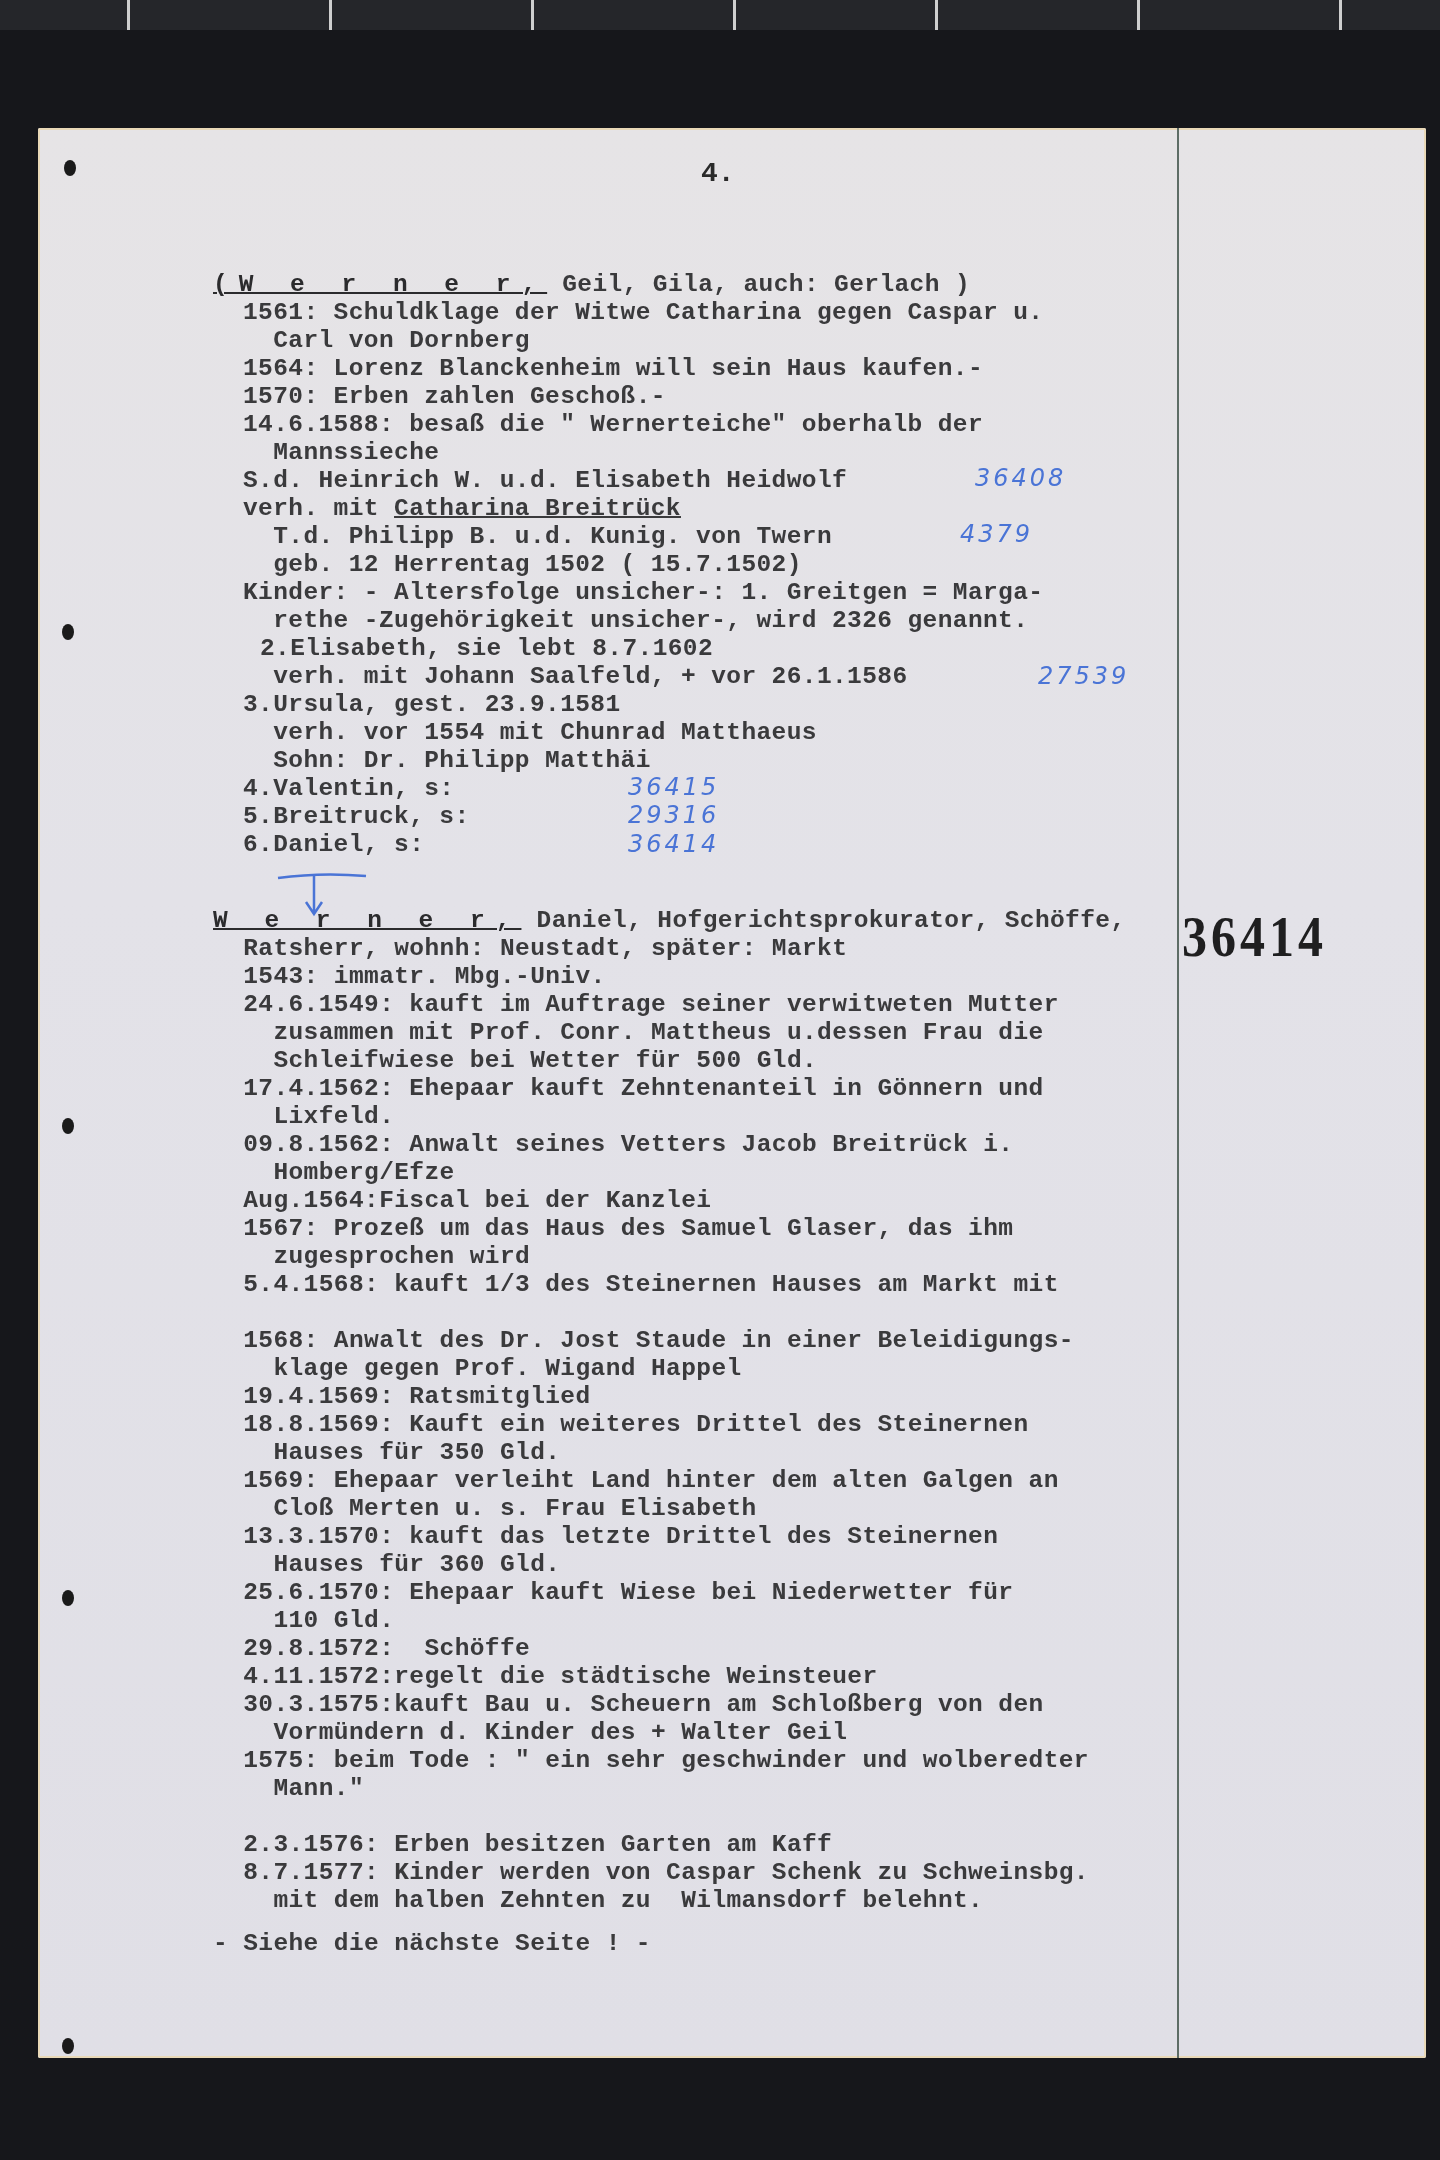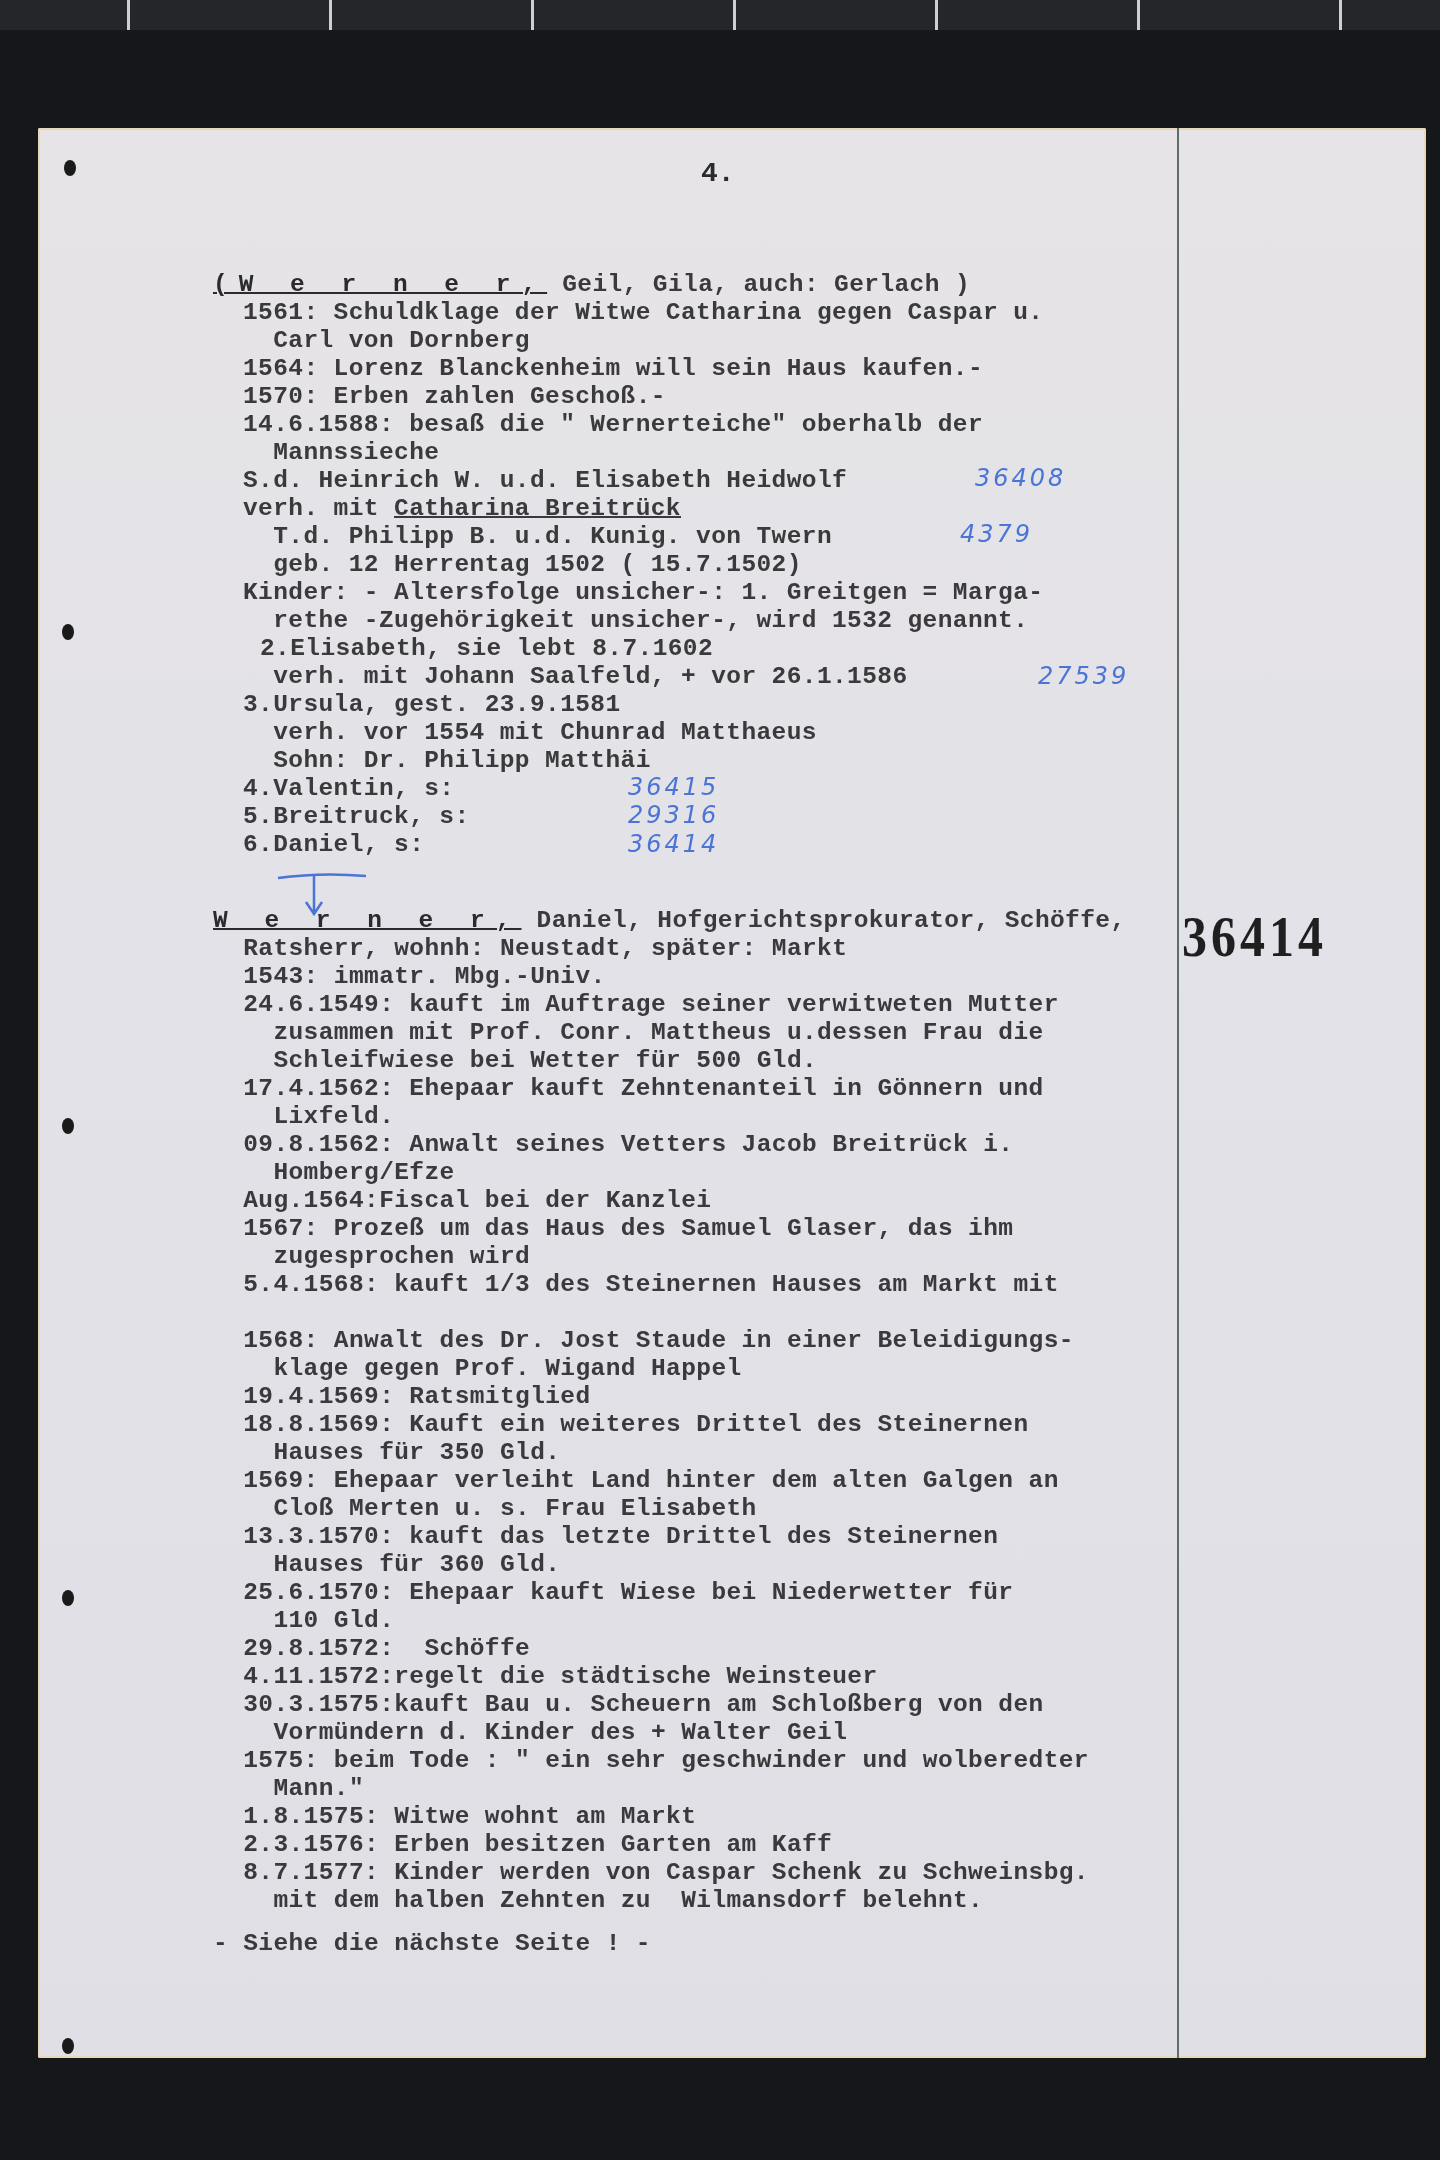--- a/index.html
+++ b/index.html
@@ -89,21 +89,21 @@
   <div class="line" style="left:205px; top:311px">  Mannssieche</div>
   <div class="line" style="left:205px; top:339px">S.d. Heinrich W. u.d. Elisabeth Heidwolf</div>
   <div class="hand" style="left:937px; top:336px">36408</div>
 
   <div class="line" style="left:205px; top:367px"><span>verh. mit </span><span class="underlined">Catharina Breitrück</span></div>
   <div class="line" style="left:205px; top:395px">  T.d. Philipp B. u.d. Kunig. von Twern</div>
   <div class="hand" style="left:922px; top:392px">4379</div>
   <div class="line" style="left:205px; top:423px">  geb. 12 Herrentag 1502 ( 15.7.1502)</div>
 
   <div class="line" style="left:205px; top:451px">Kinder: - Altersfolge unsicher-: 1. Greitgen = Marga-</div>
-  <div class="line" style="left:205px; top:479px">  rethe -Zugehörigkeit unsicher-, wird 1532 genannt.</div>
+  <div class="line" style="left:205px; top:479px">  rethe -Zugehörigkeit unsicher-, wird 2326 genannt.</div>
   <div class="line" style="left:222px; top:507px">2.Elisabeth, sie lebt 8.7.1602</div>
   <div class="line" style="left:205px; top:535px">  verh. mit Johann Saalfeld, + vor 26.1.1586</div>
   <div class="hand" style="left:1000px; top:534px">27539</div>
   <div class="line" style="left:205px; top:563px">3.Ursula, gest. 23.9.1581</div>
   <div class="line" style="left:205px; top:591px">  verh. vor 1554 mit Chunrad Matthaeus</div>
   <div class="line" style="left:205px; top:619px">  Sohn: Dr. Philipp Matthäi</div>
   <div class="line" style="left:205px; top:647px">4.Valentin, s:</div>
   <div class="hand" style="left:590px; top:645px">36415</div>
   <div class="line" style="left:205px; top:675px">5.Breitruck, s:</div>
   <div class="hand" style="left:590px; top:673px">29316</div>
@@ -141,19 +141,18 @@
   <div class="line" style="left:175px; top:1395px">  13.3.1570: kauft das letzte Drittel des Steinernen</div>
   <div class="line" style="left:175px; top:1423px">    Hauses für 360 Gld.</div>
   <div class="line" style="left:175px; top:1451px">  25.6.1570: Ehepaar kauft Wiese bei Niederwetter für</div>
   <div class="line" style="left:175px; top:1479px">    110 Gld.</div>
   <div class="line" style="left:175px; top:1507px">  29.8.1572:  Schöffe</div>
   <div class="line" style="left:175px; top:1535px">  4.11.1572:regelt die städtische Weinsteuer</div>
   <div class="line" style="left:175px; top:1563px">  30.3.1575:kauft Bau u. Scheuern am Schloßberg von den</div>
   <div class="line" style="left:175px; top:1591px">    Vormündern d. Kinder des + Walter Geil</div>
   <div class="line" style="left:175px; top:1619px">  1575: beim Tode : " ein sehr geschwinder und wolberedter</div>
   <div class="line" style="left:175px; top:1647px">    Mann."</div>
-  <div class="line" style="left:175px; top:1675px">  1.8.1575: Witwe wohnt am Markt</div>
   <div class="line" style="left:175px; top:1703px">  2.3.1576: Erben besitzen Garten am Kaff</div>
   <div class="line" style="left:175px; top:1731px">  8.7.1577: Kinder werden von Caspar Schenk zu Schweinsbg.</div>
   <div class="line" style="left:175px; top:1759px">    mit dem halben Zehnten zu  Wilmansdorf belehnt.</div>
 
   <div class="line" style="left:175px; top:1802px">- Siehe die nächste Seite ! -</div>
 </div>
 
 </body></html>

